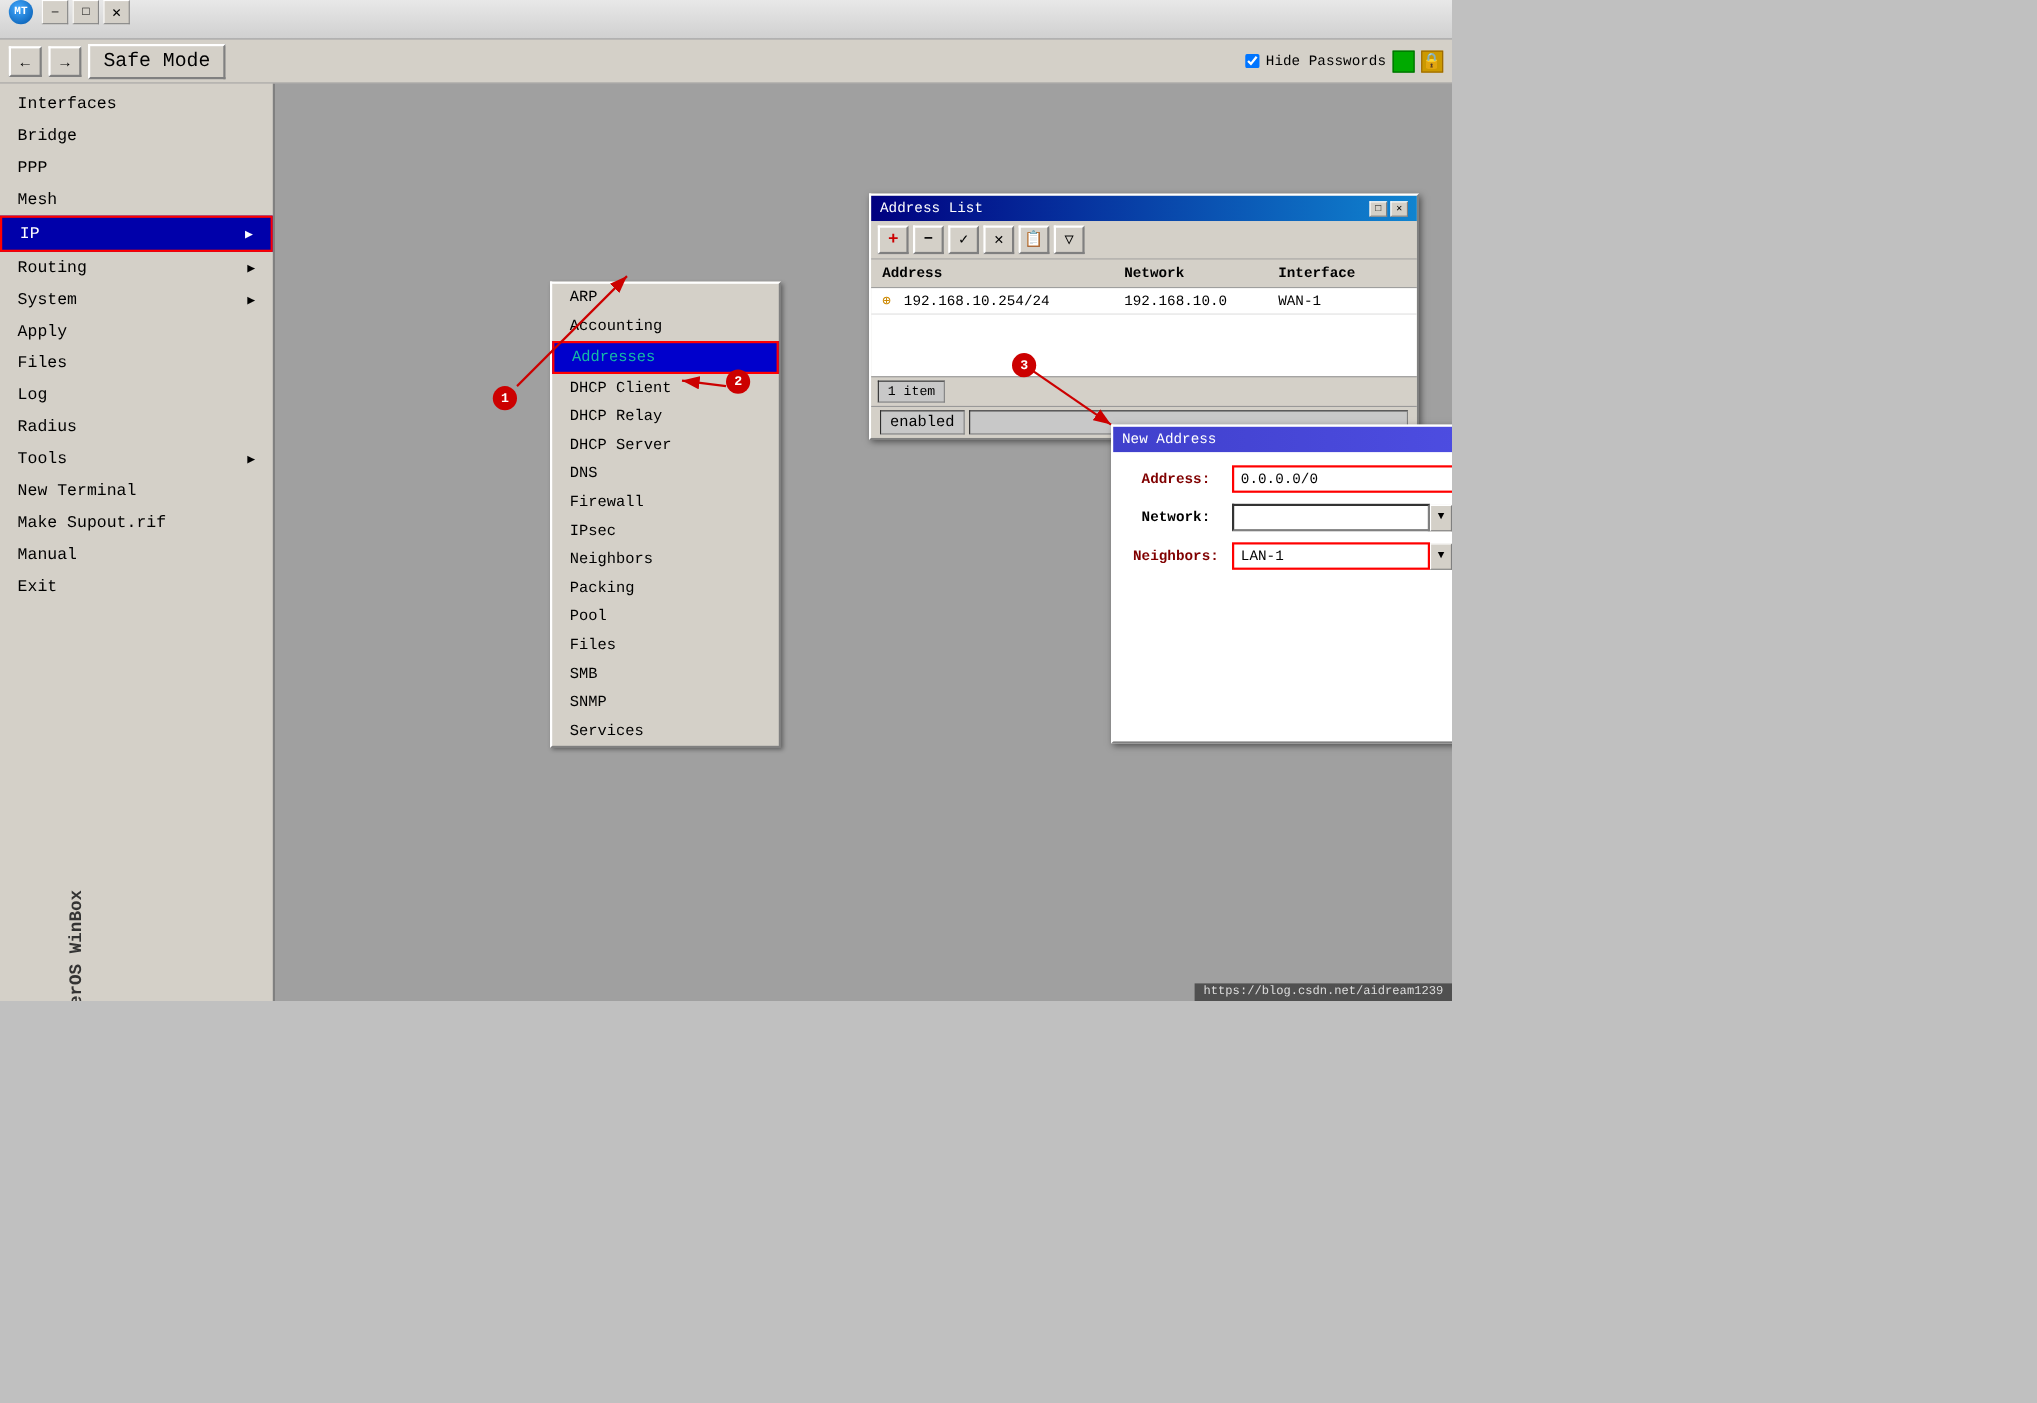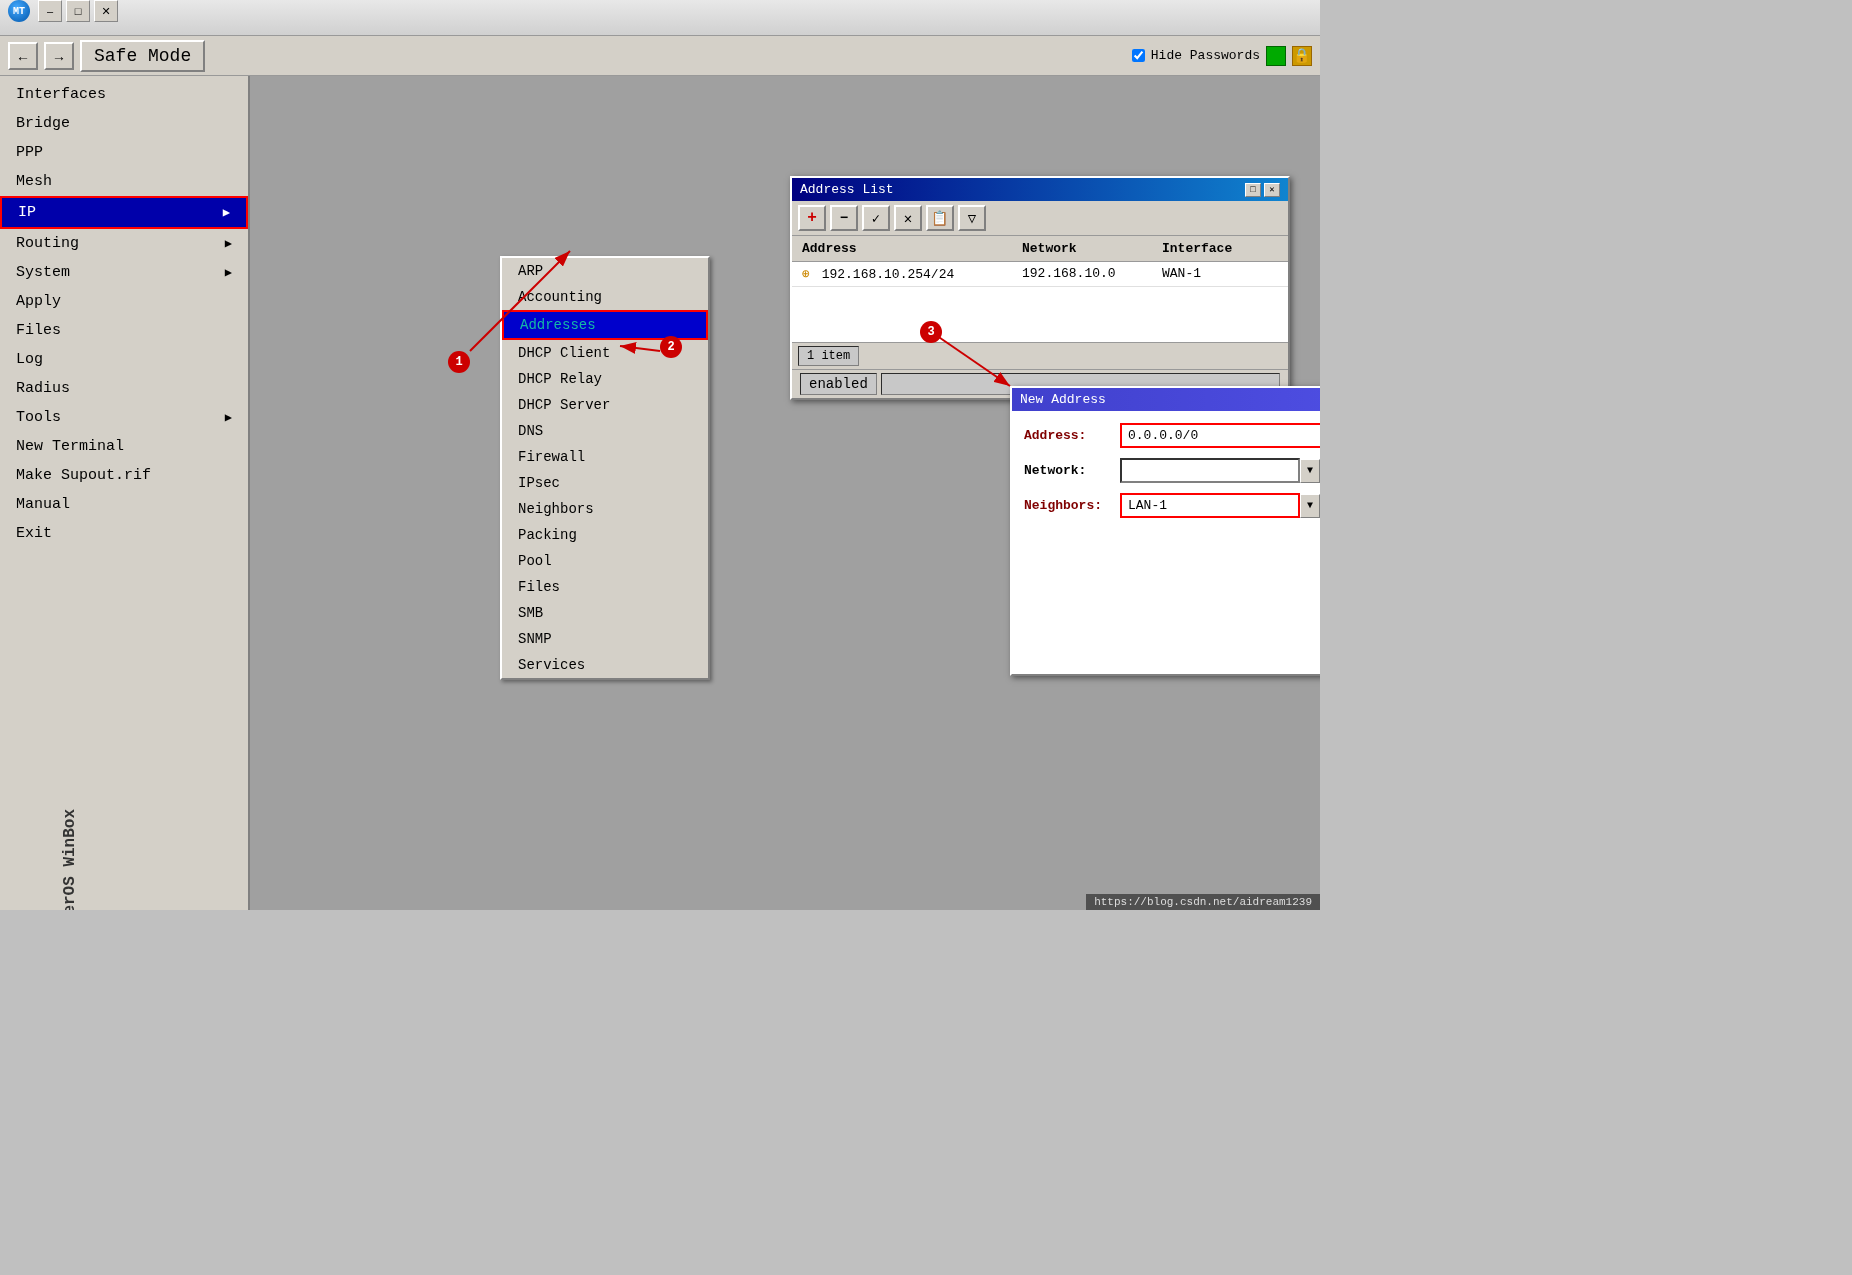--- a/index.html
+++ b/index.html
@@ -330,21 +330,21 @@
     .field-row {
       display: flex;
       align-items: center;
       margin-bottom: 10px;
       gap: 6px;
     }
     .field-label {
       font-family: 'Courier New', monospace;
       font-size: 13px;
       width: 90px;
-      text-align: left;
+      text-align: center;
       color: #800000;
       font-weight: bold;
     }
     .field-label.normal {
       color: #000;
     }
     .field-input {
       border: 2px solid #808080;
       border-top-color: #333;
       border-left-color: #333;

